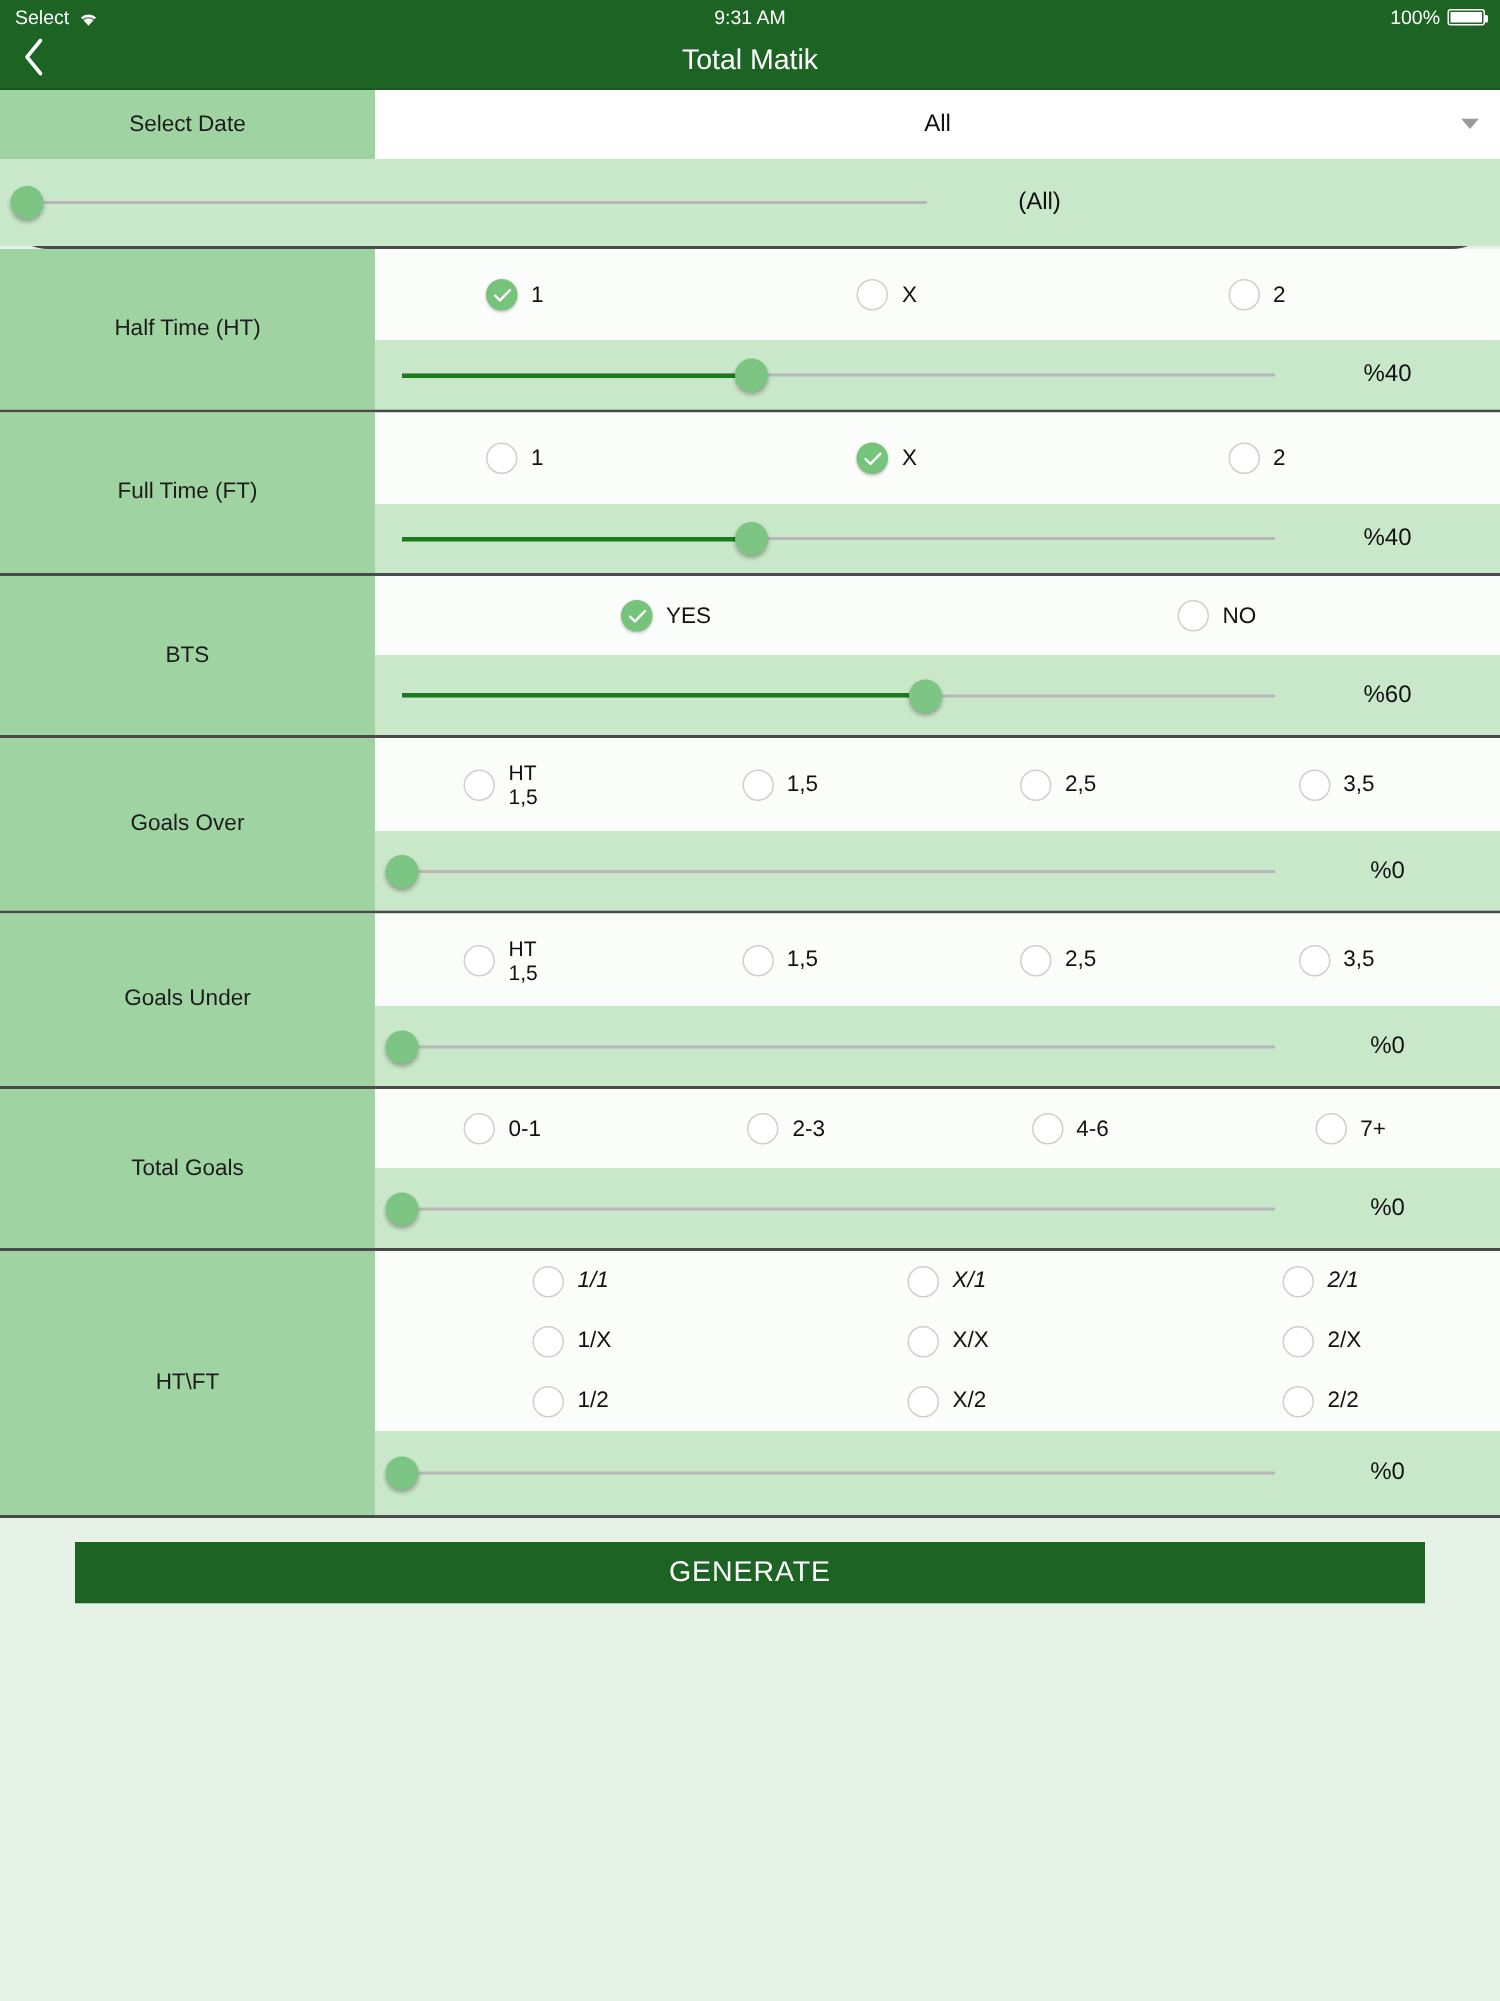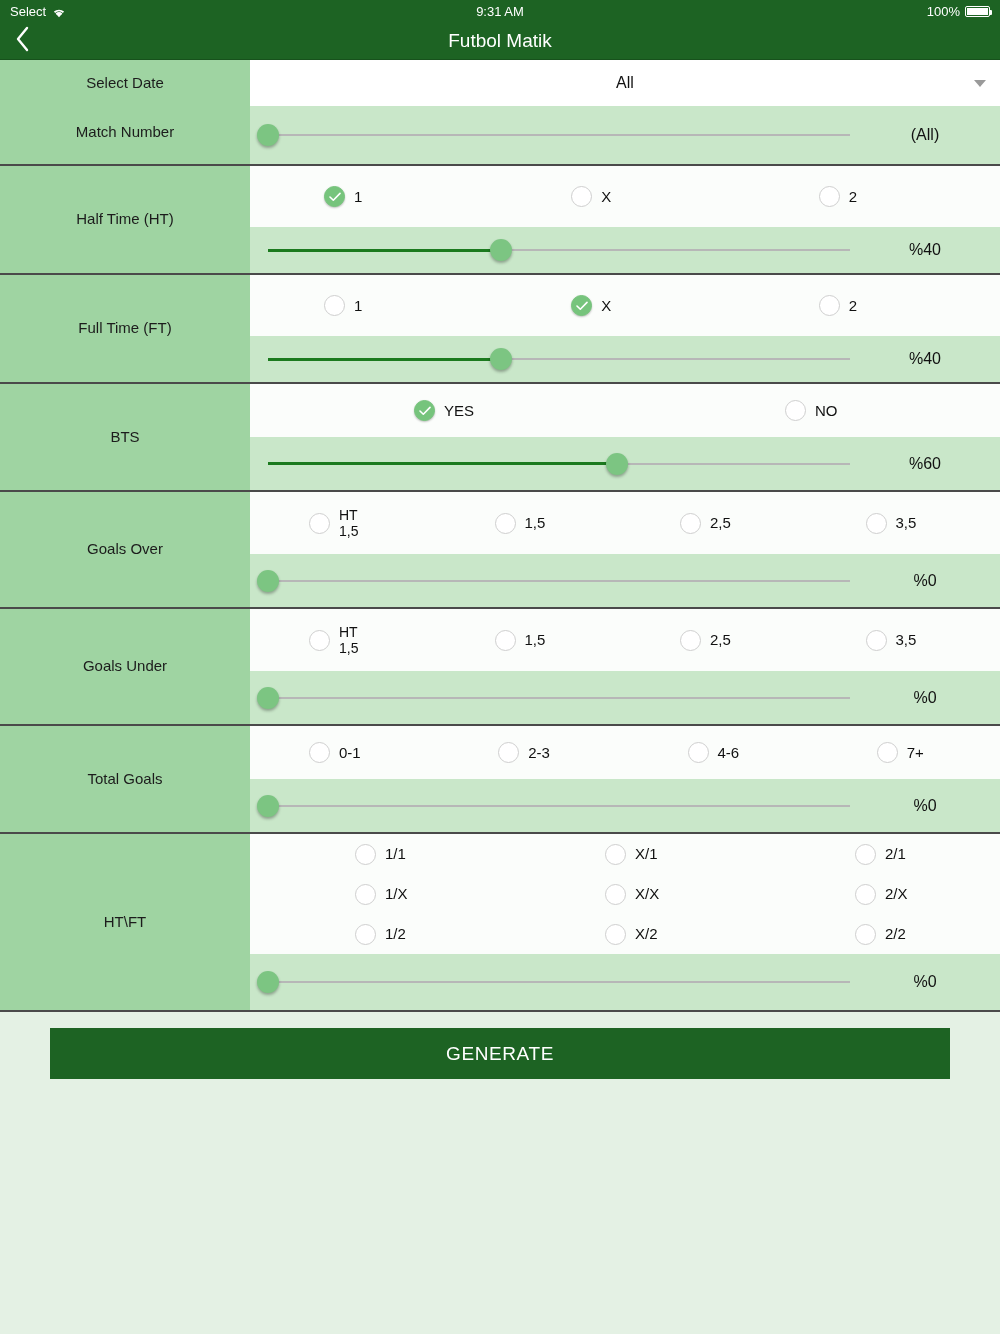--- a/index.html
+++ b/index.html
@@ -136,21 +136,21 @@
     position: absolute; left: 0; right: 0; text-align: center;
     font-size: 16px; color: #111;
   }
   .dd-caret { margin-left: auto; margin-right: 14px; }
 
   .mn-slider-row { background: #c9e7c9; height: 58px; }
 
   
   .generate-wrap { padding: 16px 50px 0 50px; background: #e4f1e4; }
   .generate-btn {
-    width: 100%; height: 51px; background: #1d6323; color: #ffffff;
+    width: 100%; height: 41px; background: #1d6323; color: #ffffff;
     border: none; font-size: 19px; letter-spacing: .6px;
     font-family: "Liberation Sans", sans-serif; cursor: pointer;
     display: flex; align-items: center; justify-content: center;
   }
   .filler { flex: 1 1 auto; background: #e4f1e4; }
 </style>
 </head>
 <body>
 
 <div class="statusbar">
@@ -172,43 +172,41 @@
 </div>
 
 <div class="navbar">
   <div class="nav-back">
     <span>
       <svg width="16" height="26" viewBox="0 0 16 26">
         <polyline points="12,2 3,13 12,24" fill="none" stroke="#ffffff" stroke-width="2.4" stroke-linecap="round" stroke-linejoin="round"></polyline>
       </svg>
     </span>
   </div>
-  <div class="nav-title">Futbol Matik</div>
+  <div class="nav-title">Total Matik</div>
 </div>
 
 <div class="form">
 
-  <div class="section" style="flex-direction:column;">
+  <div class="section" style="flex-direction:column;border-radius:32px;">
     <div style="display:flex;">
       <div class="sec-label" style="height:46px;">Select
 Date</div>
       <div class="sec-body">
         <div class="dropdown-row">
           <span class="dd-value">All</span>
           <span class="dd-caret">
             <svg width="12" height="8" viewBox="0 0 12 8">
                 <polygon points="0,0 12,0 6,7" fill="#9a9a9a"></polygon>
               </svg>
           </span>
         </div>
       </div>
     </div>
     <div style="display:flex;">
-      <div class="sec-label" style="height:52px;">Match
-Number</div>
       <div class="sec-body">
         <div class="slider-row mn-slider-row">
           <div class="slider">
             <div class="track"></div>
             <div class="fill" style="width:0%"></div>
             <div class="thumb" style="left:0%"></div>
           </div>
           <div class="pct">(All)</div>
         </div>
       </div>
@@ -417,21 +415,21 @@
         </div>
         <div class="pct">%0</div>
       </div>
     </div>
   </div>
 
   <div class="section">
     <div class="sec-label">HT\FT</div>
     <div class="sec-body">
       <div class="opt-grid">
-        <div class="opt-line" style="height:40px;">
+        <div class="opt-line" style="height:40px;font-style:italic;">
           <div class="option ht" style="padding-left:105px;">
             <span class="radio"></span>
             <span class="opt-label">1/1</span>
           </div>
           <div class="option ht" style="padding-left:105px;">
             <span class="radio"></span>
             <span class="opt-label">X/1</span>
           </div>
           <div class="option ht" style="padding-left:105px;">
             <span class="radio"></span>

